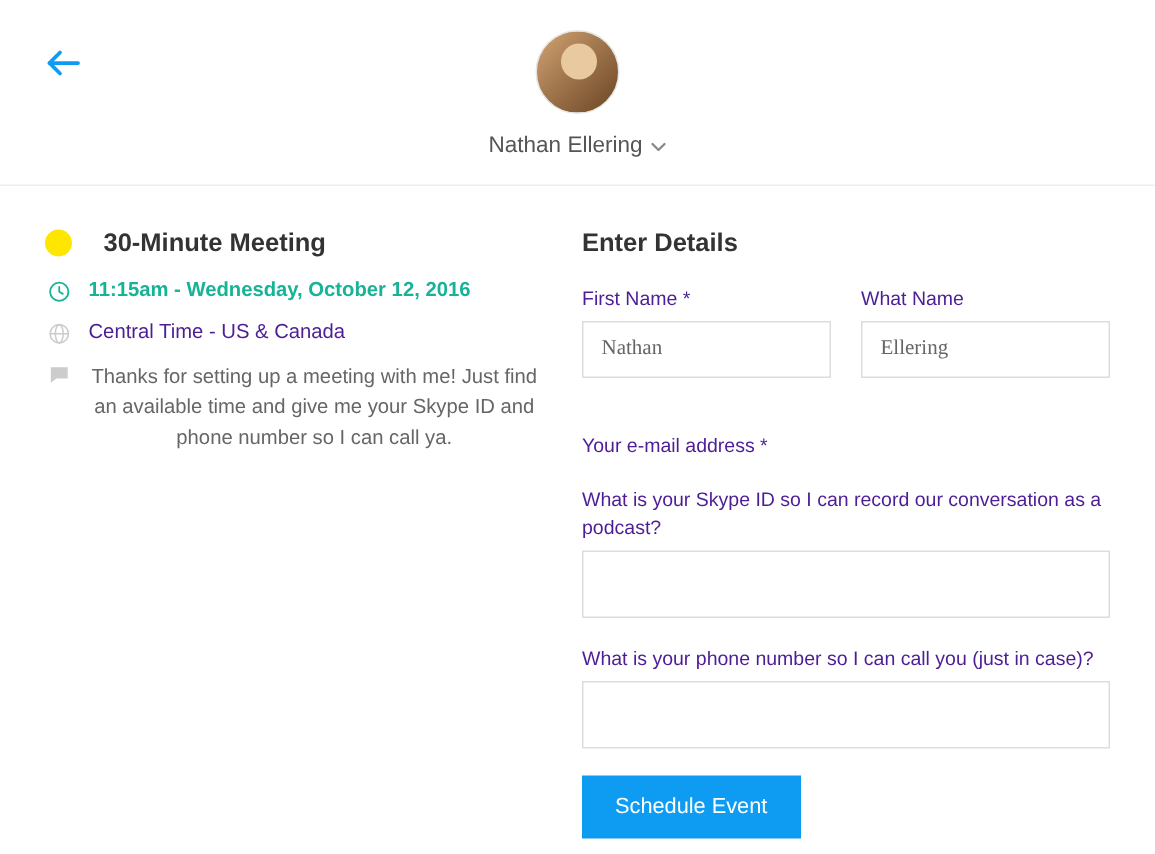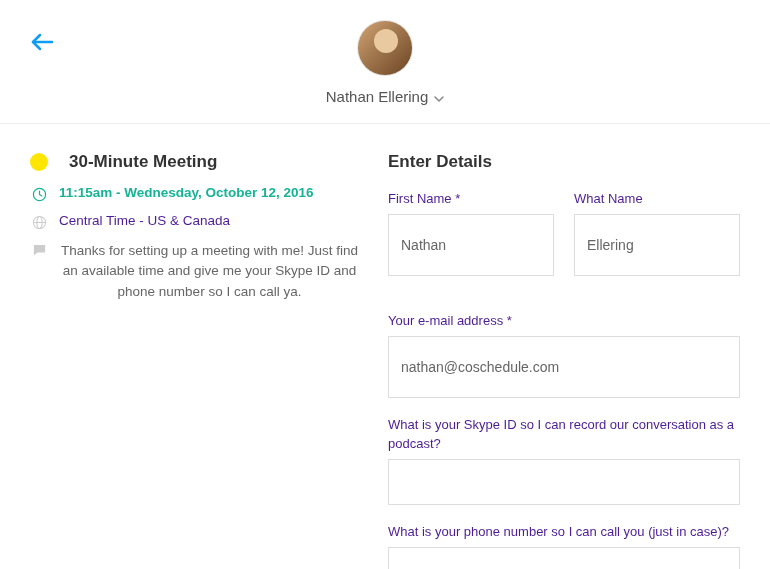--- a/index.html
+++ b/index.html
@@ -117,24 +117,24 @@
     .field-label {
       display: block;
       font-size: 13px;
       color: #4c1d95;
       margin-bottom: 6px;
       line-height: 1.4;
     }
     .input {
       width: 100%;
       border: 1px solid #ddd;
-      padding: 22px 12px;
+      padding: 10px 12px;
       font-size: 14px;
       color: #666;
-      font-family: Liberation Sans, sans-serif;
+      font-family: Liberation Serif, serif;
     }
     .input.tall {
       height: 45px;
     }
     .submit-btn {
       background: #0d9cf2;
       color: #fff;
       border: none;
       padding: 13px 22px;
       font-size: 14.5px;
@@ -211,21 +211,20 @@
         <input class="input" type="text" value="Nathan" style="">
       </div>
       <div class="field">
         <label class="field-label">What Name</label>
         <input class="input" type="text" value="Ellering" style="">
       </div>
     </div>
 
     <div class="field">
       <label class="field-label">Your e-mail address *</label>
-      <input class="input" type="text" value="nathan@coschedule.com" style="">
     </div>
 
     <div class="field">
       <label class="field-label">What is your Skype ID so I can record our conversation as a podcast?</label>
       <input class="input tall" type="text" value="" style="">
     </div>
 
     <div class="field">
       <label class="field-label">What is your phone number so I can call you (just in case)?</label>
       <input class="input tall" type="text" value="" style="">

